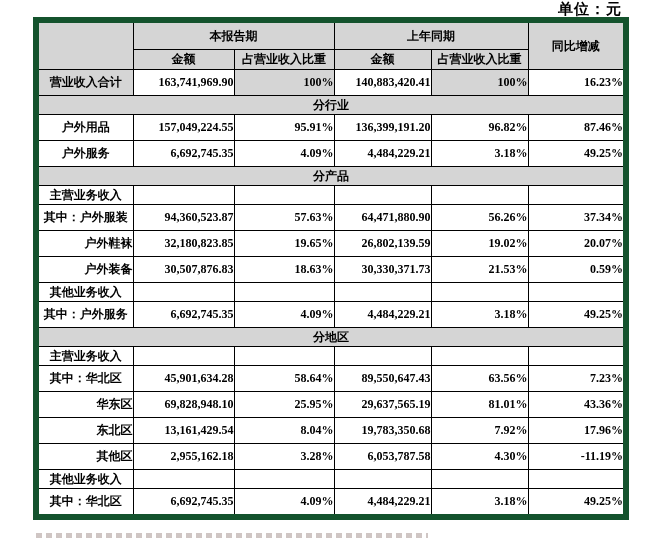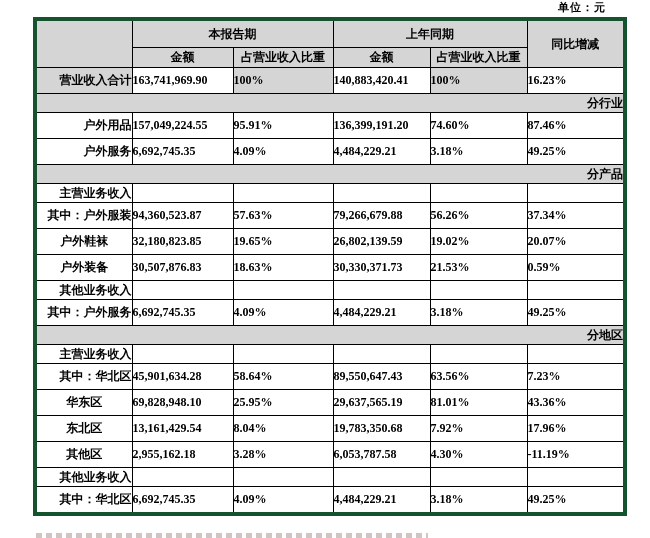--- a/index.html
+++ b/index.html
@@ -4,44 +4,44 @@
 <style>
   html,body { margin:0; padding:0; }
   body {
     width:650px; height:538px; background:#ffffff;
     font-family:"Liberation Serif","DejaVu Serif",serif;
     color:#000;
   }
   .page { position:relative; width:650px; height:538px; overflow:hidden; background:#fff; }
 
   .unit-label {
-    position:absolute; top:0px; right:44px;
-    font-size:11px; font-weight:bold; letter-spacing:1px;
+    position:absolute; top:0px; right:28px;
+    font-size:15px; font-weight:bold; letter-spacing:1px;
   }
 
   table.fin {
     position:absolute; left:33px; top:17px; width:590px;
     border-collapse:collapse; table-layout:fixed;
     font-size:12px; font-weight:bold;
   }
-  table.fin { border:4px solid #14532d;padding-left:24px; }
+  table.fin { border:6px solid #14532d;padding-left:24px; }
   table.fin td, table.fin th { border:1px solid #000; padding:0; overflow:hidden; white-space:nowrap; }
 
   .gray { background:#d5d5d5; }
   .white { background:#ffffff; }
 
   th { font-weight:bold; text-align:center; }
   .hr1 td, .hr1 th { height:26px; }
   .hr2 td, .hr2 th { height:19px; }
   .r-data td { height:25px; }
   .r-sec td, .r-grp td { height:18px; }
 
-  .lbl { text-align:right; padding-left:4px; }
-  .lbl-indent { text-align:center; padding-left:39px; }
-  .num { text-align:left; padding-right:5px; }
+  .lbl { text-align:center; padding-left:4px; }
+  .lbl-indent { text-align:right; padding-left:39px; }
+  .num { text-align:right; padding-right:5px; }
 
   
   .clip-strip {
     position:absolute; left:36px; top:533px; width:392px; height:5px;
     background:repeating-linear-gradient(90deg,
       rgba(130,105,100,0.85) 0px, rgba(130,105,100,0.85) 6px,
       rgba(255,255,255,0) 6px, rgba(255,255,255,0) 10px);
     opacity:0.45;
   }
 </style>
@@ -87,21 +87,21 @@
 
       <tr class="r-sec">
         <td class="lbl gray" colspan="6">分行业</td>
       </tr>
 
       <tr class="r-data">
         <td class="lbl">户外用品</td>
         <td class="num">157,049,224.55</td>
         <td class="num">95.91%</td>
         <td class="num">136,399,191.20</td>
-        <td class="num">74.60%</td>
+        <td class="num">96.82%</td>
         <td class="num">87.46%</td>
       </tr>
 
       <tr class="r-data">
         <td class="lbl">户外服务</td>
         <td class="num">6,692,745.35</td>
         <td class="num">4.09%</td>
         <td class="num">4,484,229.21</td>
         <td class="num">3.18%</td>
         <td class="num">49.25%</td>
@@ -117,21 +117,21 @@
           <td></td>
         <td></td>
           <td></td>
         <td></td>
       </tr>
 
       <tr class="r-data">
         <td class="lbl">其中：户外服装</td>
         <td class="num">94,360,523.87</td>
         <td class="num">57.63%</td>
-        <td class="num">79,266,679.88</td>
+        <td class="num">64,471,880.90</td>
         <td class="num">56.26%</td>
         <td class="num">37.34%</td>
       </tr>
 
       <tr class="r-data">
         <td class="lbl-indent">户外鞋袜</td>
         <td class="num">32,180,823.85</td>
         <td class="num">19.65%</td>
         <td class="num">26,802,139.59</td>
         <td class="num">19.02%</td>

